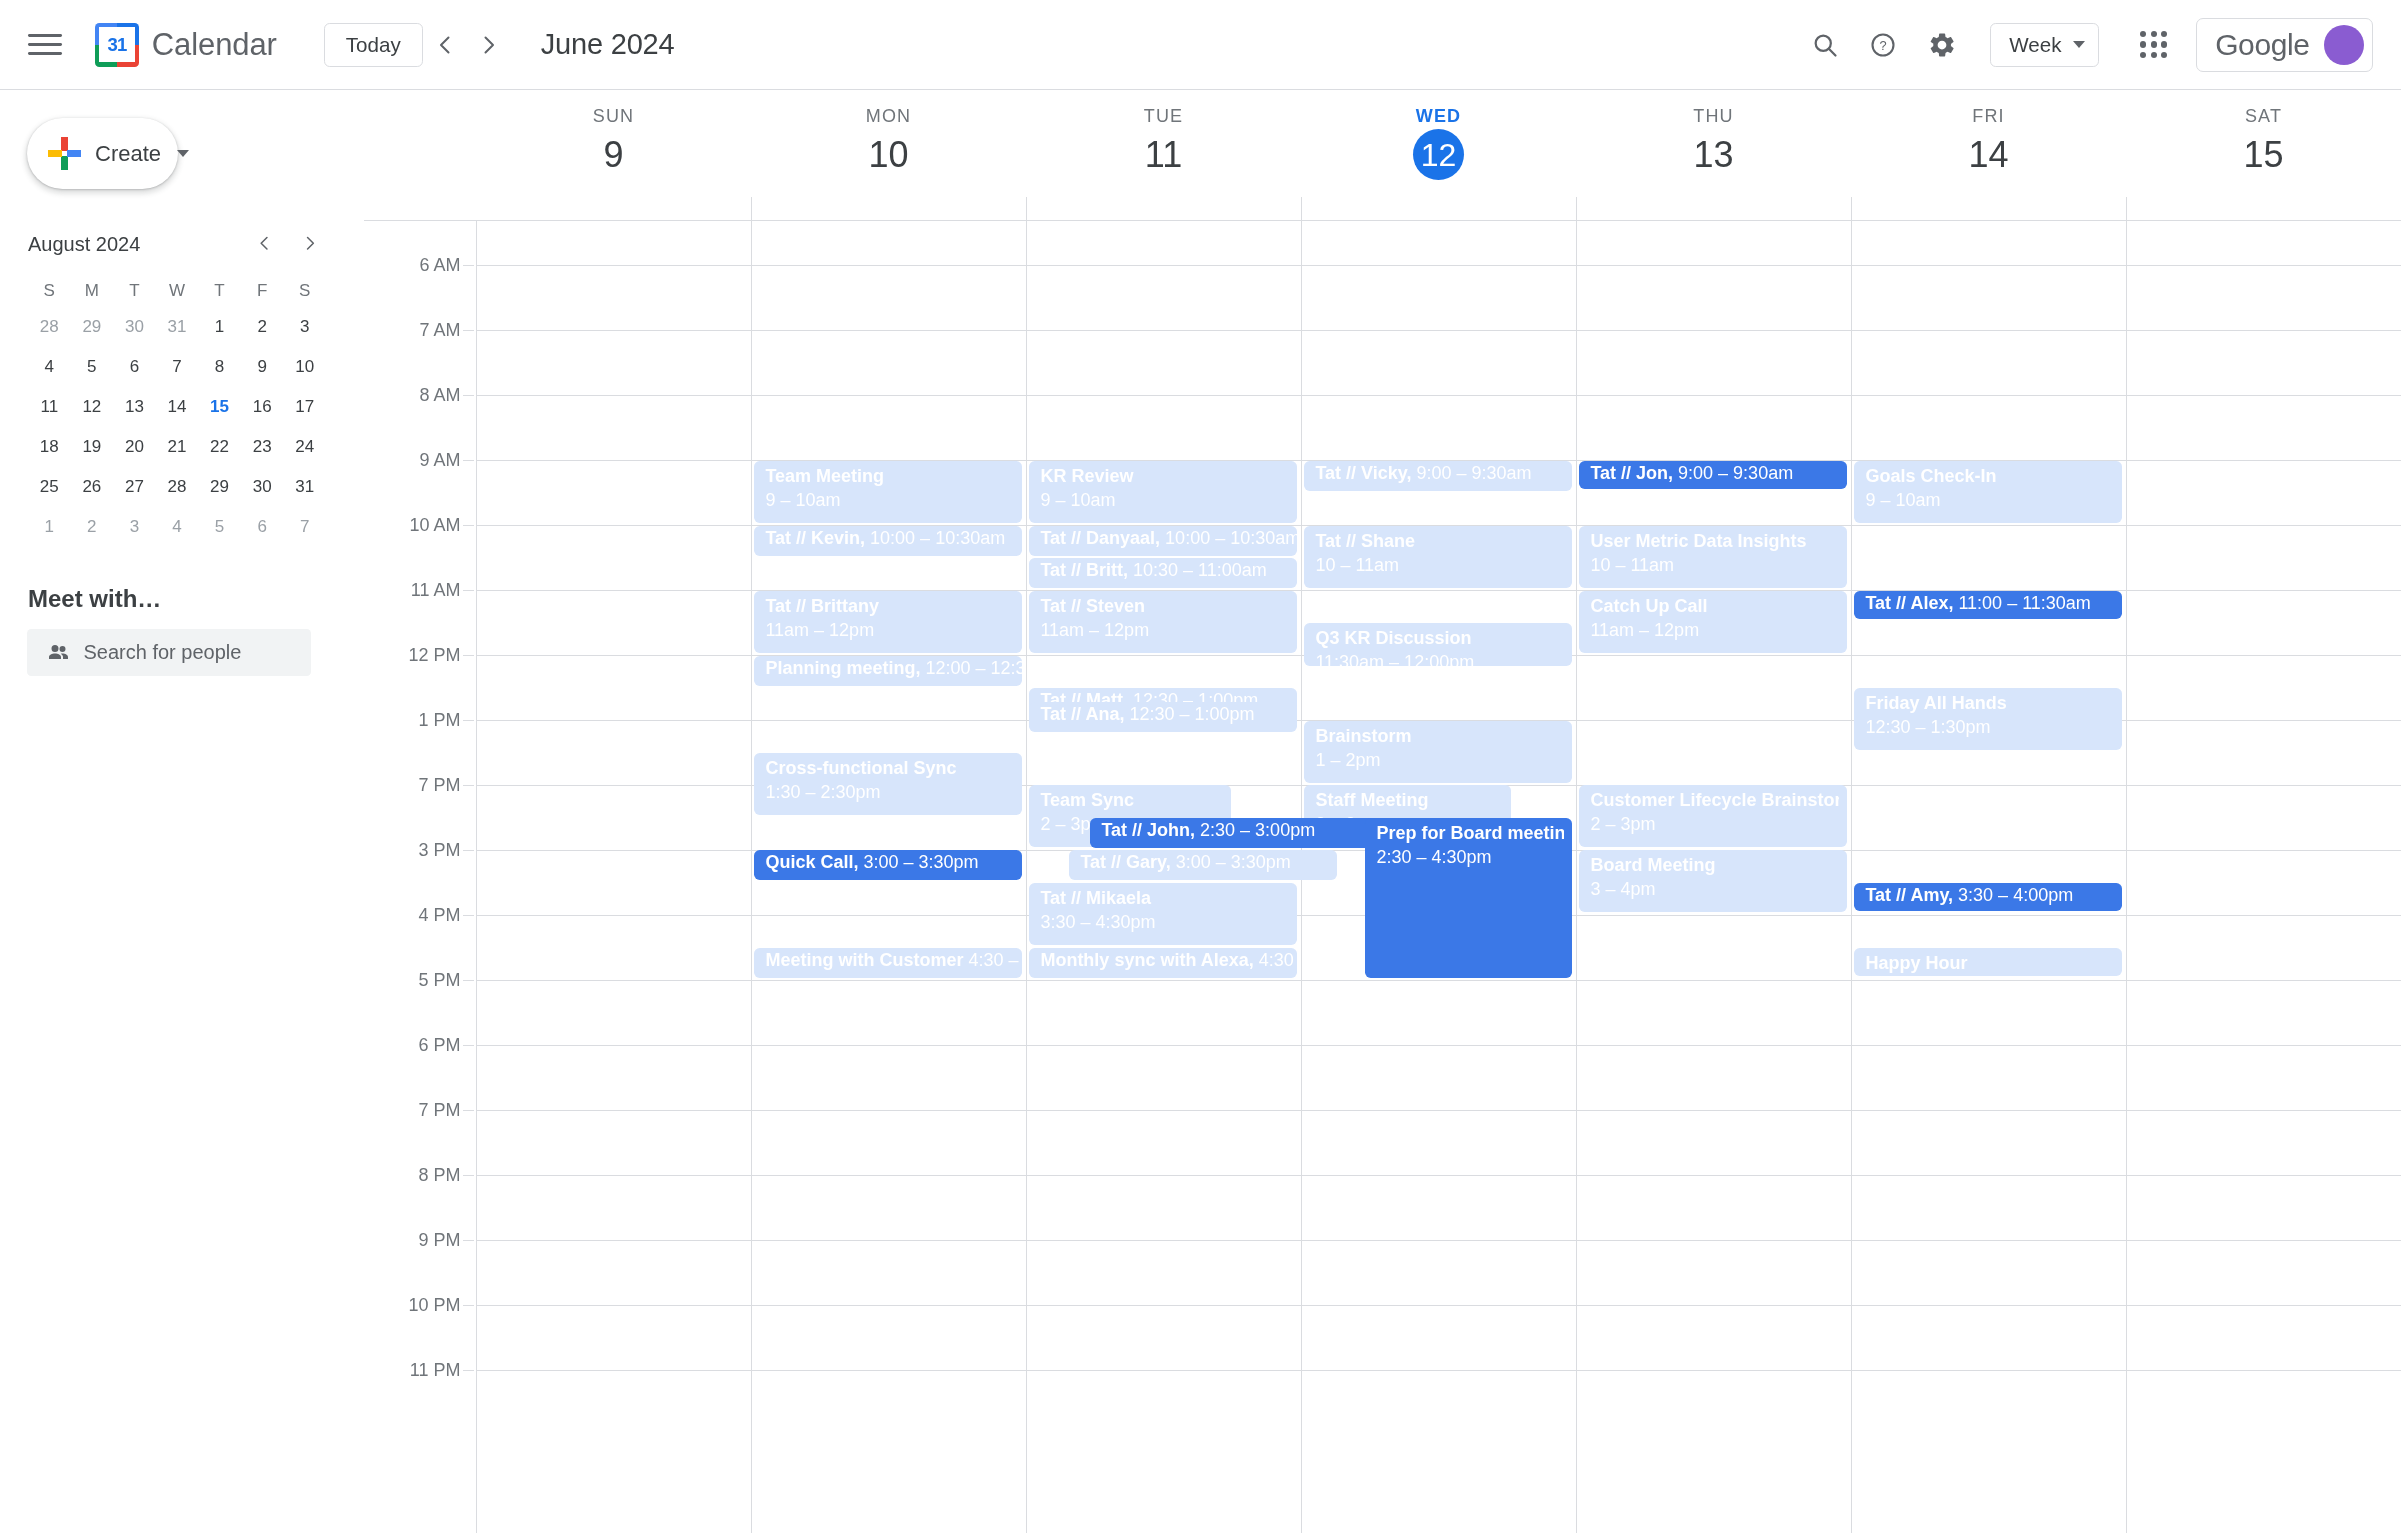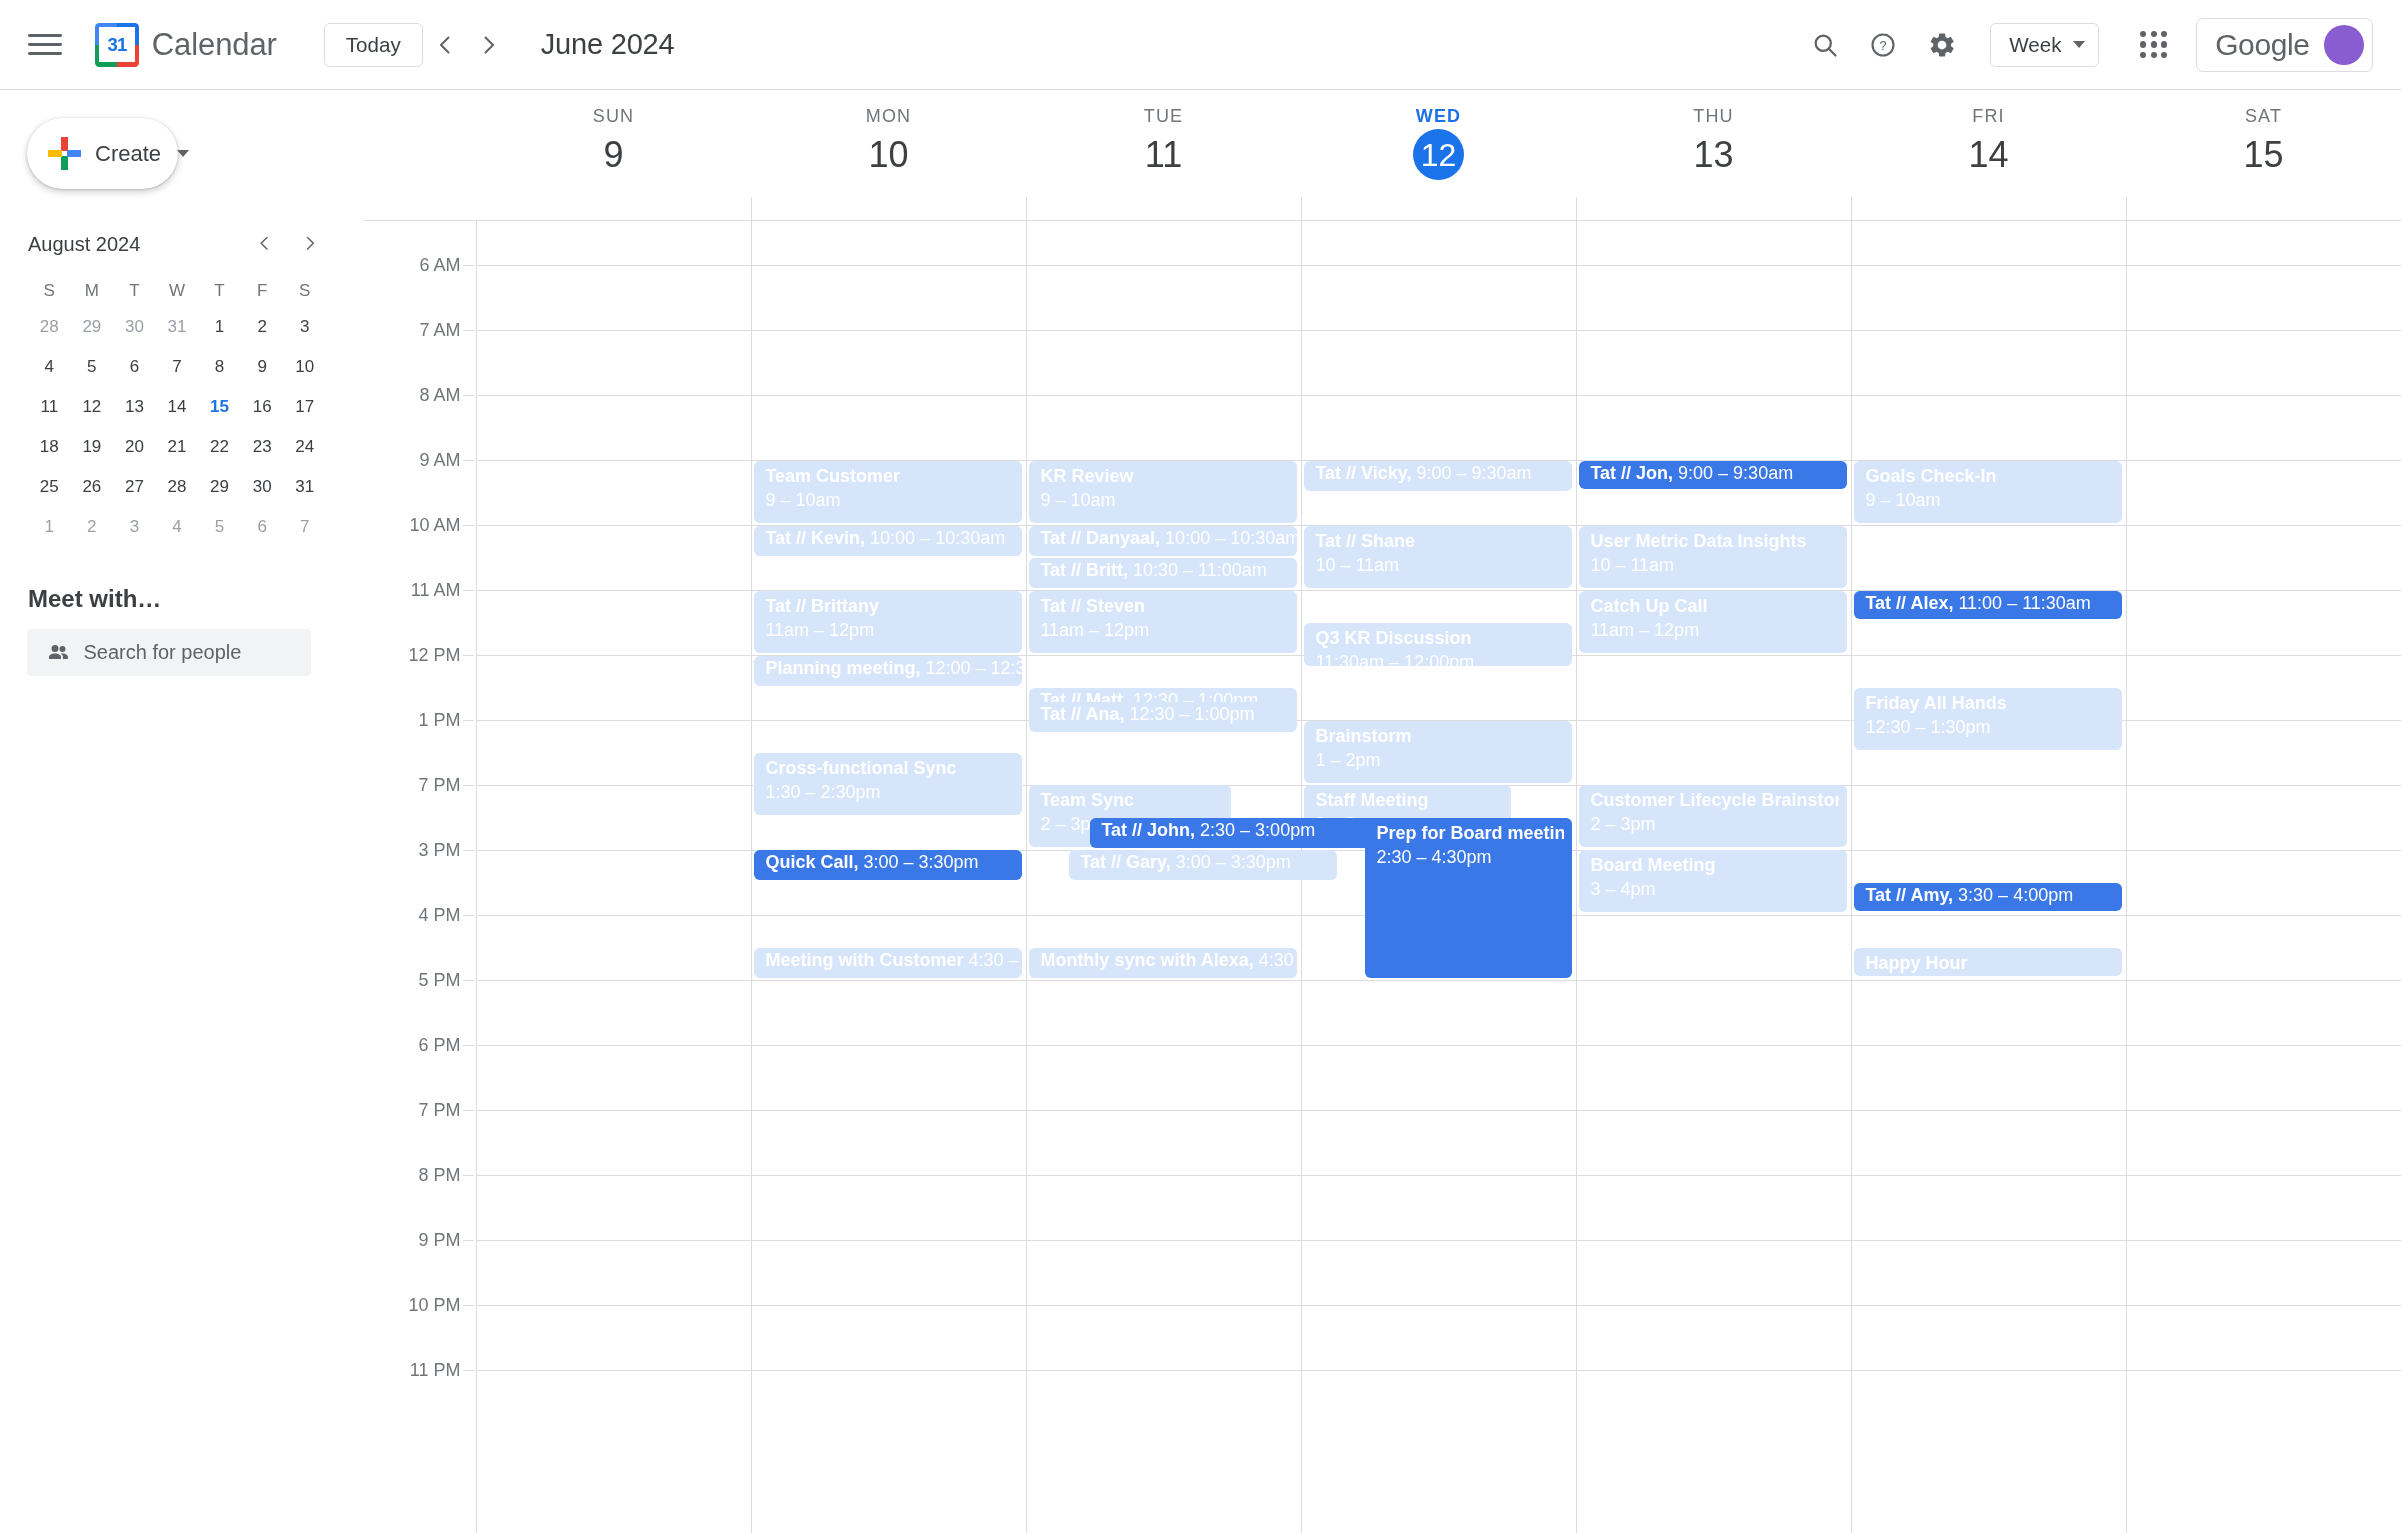--- a/index.html
+++ b/index.html
@@ -450,21 +450,21 @@
       <div class="col-line" style="left: 1487px;"></div>
       <div class="col-line" style="left: 1762px;"></div>
       <div class="daycol" id="col-0" style="left: 112px; width: 275px;"></div>
       <div class="daycol" id="col-1" style="left: 387px; width: 275px;"></div>
       <div class="daycol" id="col-2" style="left: 662px; width: 275px;"></div>
       <div class="daycol" id="col-3" style="left: 937px; width: 275px;"></div>
       <div class="daycol" id="col-4" style="left: 1212px; width: 275px;"></div>
       <div class="daycol" id="col-5" style="left: 1487px; width: 275px;"></div>
       <div class="daycol" id="col-6" style="left: 1762px; width: 275px;"></div>
       <div class="ev pale" style="left: 390px; width: 268px; top: 240px; height: 62px; z-index: 10;">
-        <div class="t">Team Customer</div>
+        <div class="t">Team Meeting</div>
         <div class="s">9 – 10am</div>
       </div>
       <div class="ev pale one-line" style="left: 390px; width: 268px; top: 305px; height: 30px; z-index: 10;"><div class="t">Tat // Kevin,</div><div class="s"> 10:00 – 10:30am</div></div>
       <div class="ev pale" style="left: 390px; width: 268px; top: 370px; height: 62px; z-index: 10;">
         <div class="t">Tat // Brittany</div>
         <div class="s">11am – 12pm</div>
       </div>
       <div class="ev pale one-line" style="left: 390px; width: 268px; top: 435px; height: 30px; z-index: 10;"><div class="t">Planning meeting,</div><div class="s"> 12:00 – 12:30pm</div></div>
       <div class="ev pale" style="left: 390px; width: 268px; top: 532px; height: 62px; z-index: 10;">
         <div class="t">Cross-functional Sync</div>
@@ -483,20 +483,24 @@
         <div class="s">11am – 12pm</div>
       </div>
       <div class="ev pale one-line" style="left: 665px; width: 268px; top: 467px; height: 30px; z-index: 10;"><div class="t">Tat // Matt,</div><div class="s"> 12:30 – 1:00pm</div></div>
       <div class="ev pale one-line" style="left: 665px; width: 268px; top: 481px; height: 30px; z-index: 10;"><div class="t">Tat // Ana,</div><div class="s"> 12:30 – 1:00pm</div></div>
       <div class="ev pale" style="left: 665px; width: 202px; top: 564px; height: 62px; z-index: 10;">
         <div class="t">Team Sync</div>
         <div class="s">2 – 3pm</div>
       </div>
       <div class="ev solid one-line" style="left: 726px; width: 295px; top: 597px; height: 30px; z-index: 30;"><div class="t">Tat // John,</div><div class="s"> 2:30 – 3:00pm</div></div>
       <div class="ev pale one-line" style="left: 705px; width: 268px; top: 629px; height: 30px; z-index: 10;"><div class="t">Tat // Gary,</div><div class="s"> 3:00 – 3:30pm</div></div>
+      <div class="ev pale" style="left: 665px; width: 268px; top: 662px; height: 62px; z-index: 10;">
+        <div class="t">Tat // Mikaela</div>
+        <div class="s">3:30 – 4:30pm</div>
+      </div>
       <div class="ev pale one-line" style="left: 665px; width: 268px; top: 727px; height: 30px; z-index: 10;"><div class="t">Monthly sync with Alexa,</div><div class="s"> 4:30 – 5:00pm</div></div>
       <div class="ev pale one-line" style="left: 940px; width: 268px; top: 240px; height: 30px; z-index: 10;"><div class="t">Tat // Vicky,</div><div class="s"> 9:00 – 9:30am</div></div>
       <div class="ev pale" style="left: 940px; width: 268px; top: 305px; height: 62px; z-index: 10;">
         <div class="t">Tat // Shane</div>
         <div class="s">10 – 11am</div>
       </div>
       <div class="ev pale" style="left: 940px; width: 268px; top: 402px; height: 43px; z-index: 10;">
         <div class="t">Q3 KR Discussion</div>
         <div class="s">11:30am – 12:00pm</div>
       </div>

